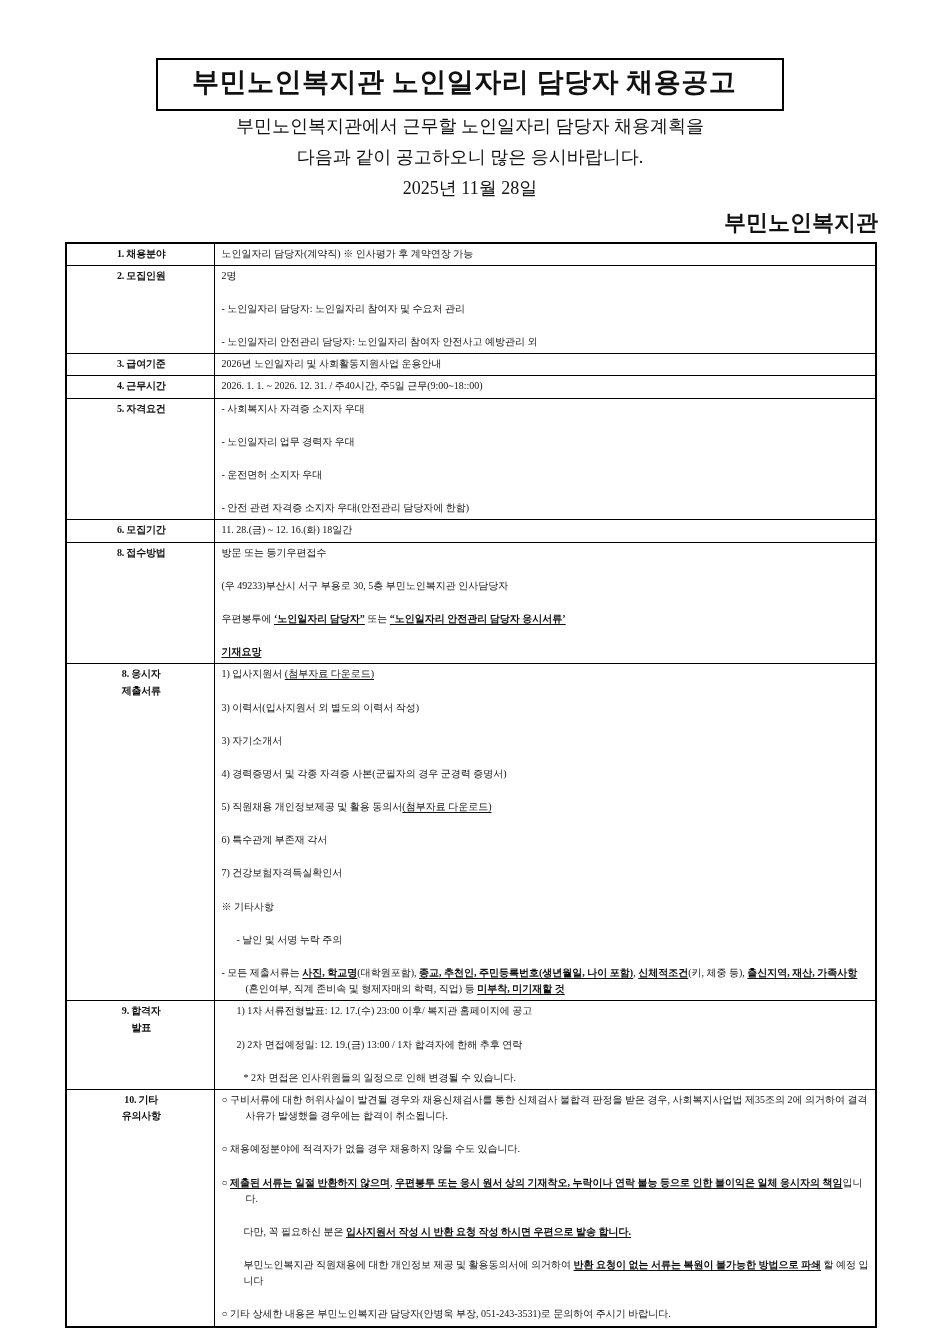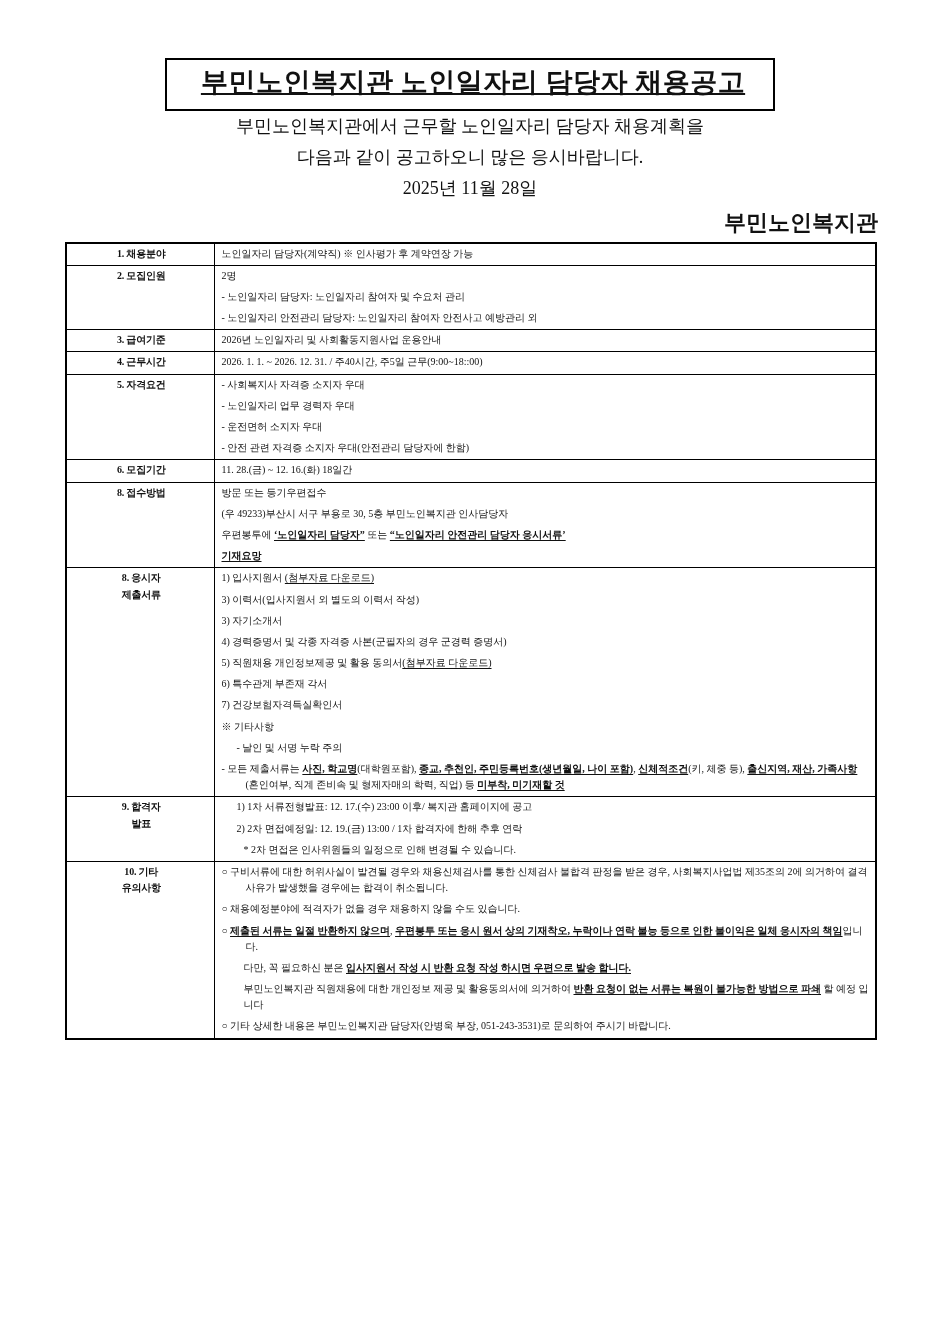--- a/index.html
+++ b/index.html
@@ -24,23 +24,22 @@
   }
 
   
   .title-wrap {
     display: flex;
     justify-content: center;
     padding-top: 58px;
   }
   .title-box {
     border: 2.5px solid #000;
-    padding: 8px 28px 11px 34px;
+    padding: 8px 46px 11px 34px;
     display: inline-block;
-    text-decoration: underline;
   }
   .title-inner {
     font-size: 27px;
     font-weight: bold;
     letter-spacing: 0.5px;
     line-height: 1.1;
     white-space: nowrap;
   }
 
   
@@ -84,21 +83,21 @@
     text-align: center;
     vertical-align: middle;
     font-weight: bold;
     font-size: 16px;
     letter-spacing: -0.2px;
     padding: 2px 2px;
     line-height: 1.45;
   }
   td.val { width: auto; }
   .val p { margin: 0; }
-  .val p + p { margin-top: 5px; }
+  .val p + p { margin-top: 17px; }
   .b { font-weight: normal; }
   .u { text-decoration: underline; text-underline-offset: 2px; }
   .bu { font-weight: bold; text-decoration: underline; text-underline-offset: 2px; }
   .ind { padding-left: 15px; display: block; }
   .ind2 { padding-left: 22px; display: block; }
   .hang2 { padding-left: 24px; text-indent: -24px; display: block; }
   .circ { font-family: "Liberation Sans", sans-serif; }
 
   .tight { line-height: 1.58; }
 </style>

